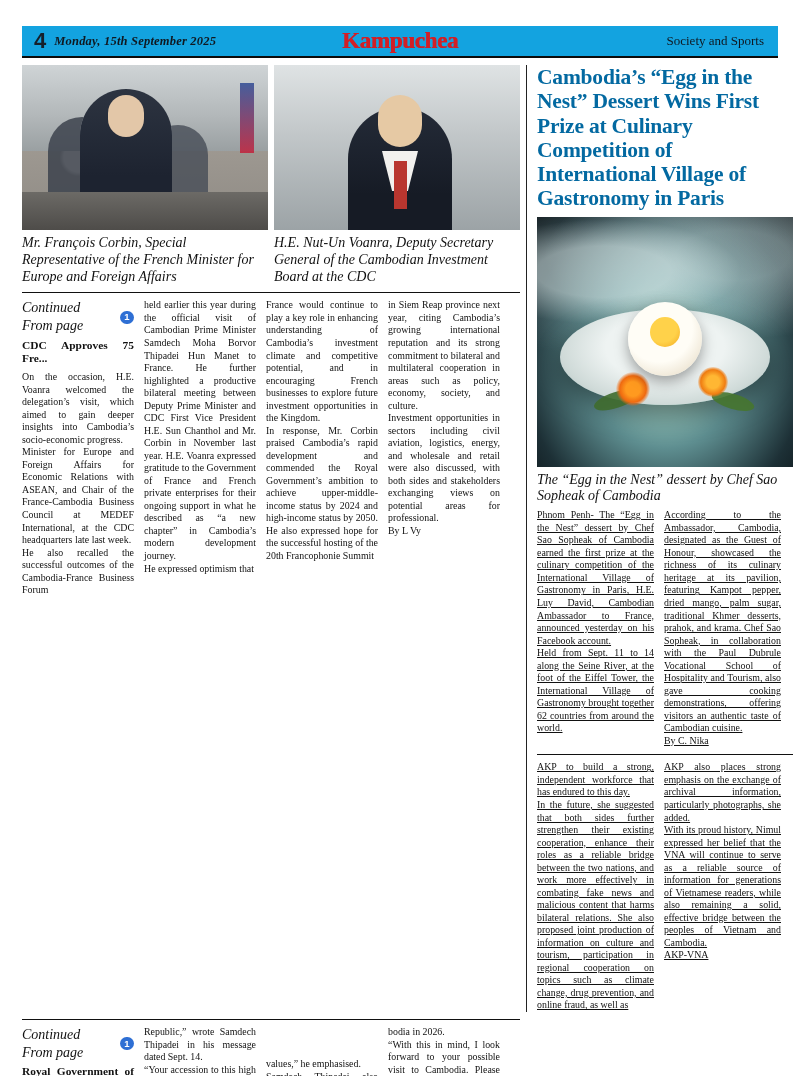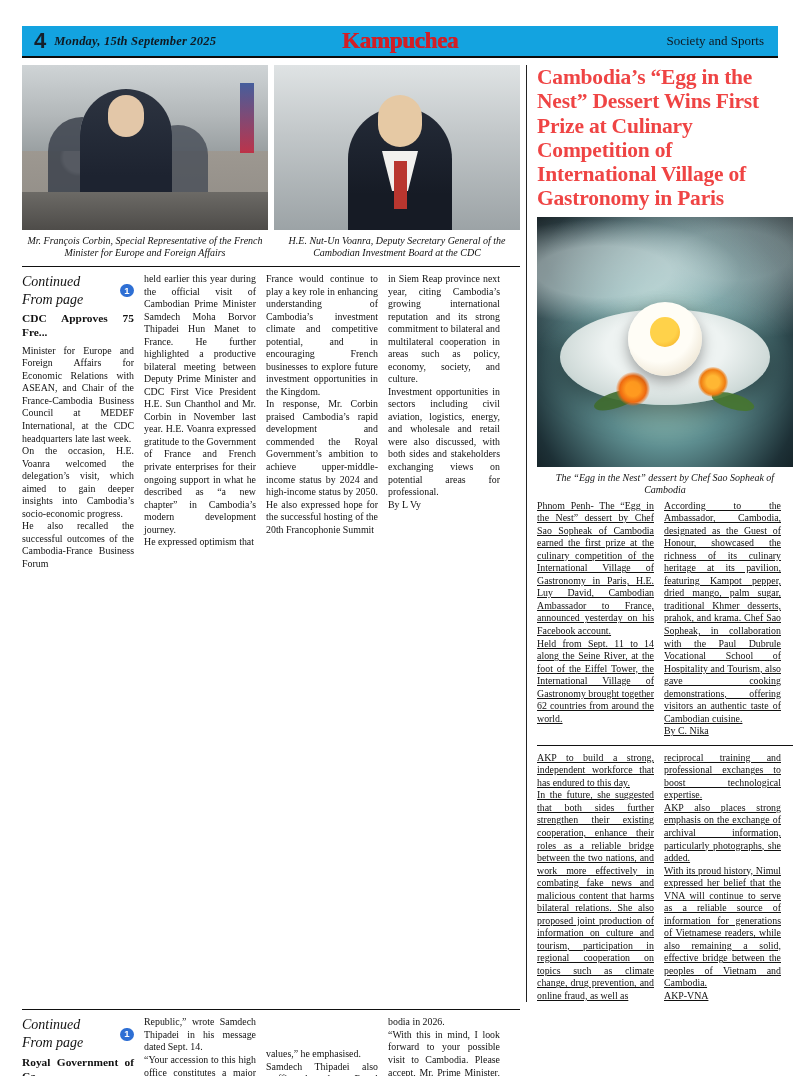--- a/index.html
+++ b/index.html
@@ -74,30 +74,30 @@
     background:linear-gradient(180deg,#242b38 0%,#161b25 70%);
   }
   .p2:after{
     content:"";position:absolute;left:104px;top:30px;width:44px;height:52px;border-radius:22px;background:#e6c9a4;
   }
   .p2 .tie{position:absolute;left:120px;top:96px;width:13px;height:48px;background:#b9362f;z-index:5;}
   .p2 .shirt{position:absolute;left:108px;top:86px;width:36px;height:40px;background:#f2f1ee;z-index:4;
       clip-path:polygon(0 0,100% 0,72% 100%,28% 100%);}
 
   .caption{
-    font-style:italic;font-size:10px;line-height:1.2;text-align:center;
+    font-style:italic;font-size:14px;line-height:1.2;
     margin-top:5px;color:#111;
   }
   .cap-row{display:flex;gap:6px;}
   .cap-row .caption{width:246px;}
 
   
   .headline{
     font-weight:bold;font-size:21.5px;line-height:1.13;letter-spacing:-.2px;
-    text-align:left;margin:0 0 6px 0;color:#ef4444;
+    text-align:left;margin:0 0 6px 0;color:#0369a1;
   }
   .dish-photo{
     width:100%;height:250px;position:relative;overflow:hidden;margin-top:2px;
     background:radial-gradient(ellipse at 50% 58%, #9fd0c4 0 18%, #5e8e90 42%, #1d3036 78%, #0c1418 100%);
   }
   .dish-photo .smoke{
     position:absolute;left:-10%;top:0;width:120%;height:55%;
     background:radial-gradient(ellipse at 30% 40%, rgba(220,235,235,.55) 0 22%, rgba(150,180,185,.15) 45%, rgba(0,0,0,0) 70%),
                radial-gradient(ellipse at 72% 28%, rgba(210,230,230,.45) 0 18%, rgba(0,0,0,0) 60%);
   }
@@ -189,22 +189,22 @@
       <div class="rule"></div>
       <div class="sec-block">
         <div class="cols band-a">
           <div class="col">
             <div class="cont-line">
               <span class="cont-text">Continued From page</span>
               <span class="badge b1">1</span>
             </div>
             <div class="sec-title">CDC Approves 75 Fre...</div>
             <p>
+                <span style="display: block;">On the occasion, H.E. Voanra welcomed the delegation’s visit, which aimed to gain deeper insights into Cambodia’s socio-economic progress.</span>
                 <span style="display: block;">Minister for Europe and Foreign Affairs for Economic Relations with ASEAN, and Chair of the France-Cambodia Business Council at MEDEF International, at the CDC headquarters late last week.</span>
-                <span style="display: block;">On the occasion, H.E. Voanra welcomed the delegation’s visit, which aimed to gain deeper insights into Cambodia’s socio-economic progress.</span>
                 <span style="display: block;">He also recalled the successful outcomes of the Cambodia-France Business Forum</span>
               </p>
           </div>
           <div class="col">
             <p>
                 <span style="display: block;">held earlier this year during the official visit of Cambodian Prime Minister Samdech Moha Borvor Thipadei Hun Manet to France. He further highlighted a productive bilateral meeting between Deputy Prime Minister and CDC First Vice President H.E. Sun Chanthol and Mr. Corbin in November last year. H.E. Voanra expressed gratitude to the Government of France and French private enterprises for their ongoing support in what he described as “a new chapter” in Cambodia’s modern development journey.</span>
                 <span style="display: block;">He expressed optimism that</span>
               </p>
           </div>
           <div class="col">
@@ -255,21 +255,20 @@
       <div class="rule"></div>
       <div class="right-cols">
         <div class="col">
           <p>
               <span style="display: block;">AKP to build a strong, independent workforce that has endured to this day.</span>
               <span style="display: block;">In the future, she suggested that both sides further strengthen their existing cooperation, enhance their roles as a reliable bridge between the two nations, and work more effectively in combating fake news and malicious content that harms bilateral relations. She also proposed joint production of information on culture and tourism, participation in regional cooperation on topics such as climate change, drug prevention, and online fraud, as well as</span>
             </p>
         </div>
         <div class="col">
           <p>
-              <span style="display: block;">reciprocal training and professional exchanges to boost technological expertise.</span>
               <span style="display: block;">AKP also places strong emphasis on the exchange of archival information, particularly photographs, she added.</span>
               <span style="display: block;">With its proud history, Nimul expressed her belief that the VNA will continue to serve as a reliable source of information for generations of Vietnamese readers, while also remaining a solid, effective bridge between the peoples of Vietnam and Cambodia.</span>
               <span style="display: block;">AKP-VNA</span>
             </p>
         </div>
       </div>
     </div>
   </div>
 
   <div style="width:498px;">

